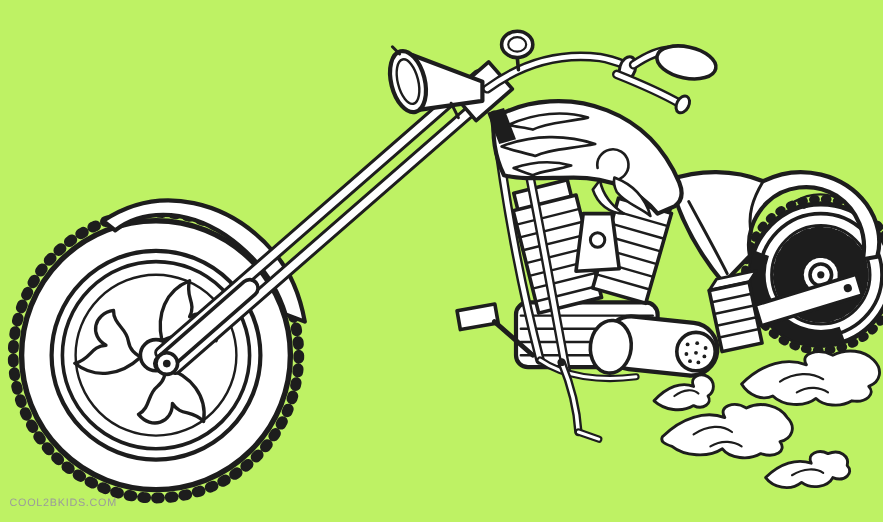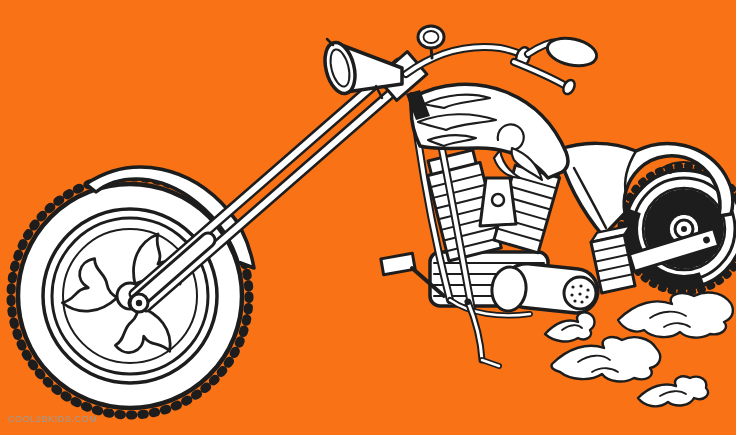--- a/index.html
+++ b/index.html
@@ -1,17 +1,17 @@
 <!DOCTYPE html>
 <html><head>
 <meta charset="utf-8">
 <style>
   html,body{margin:0;padding:0;background:#fff;}
   .page{
-    position:relative;width:736px;height:435px;background:#f97316;overflow:hidden;
+    position:relative;width:736px;height:435px;background:#bef264;overflow:hidden;
     font-family:"Liberation Sans", sans-serif;
   }
   svg{display:block;}
   .wm{
     font-family:"Liberation Sans", sans-serif;
     letter-spacing:0.6px;
   }
 </style>
 </head>
 <body>

